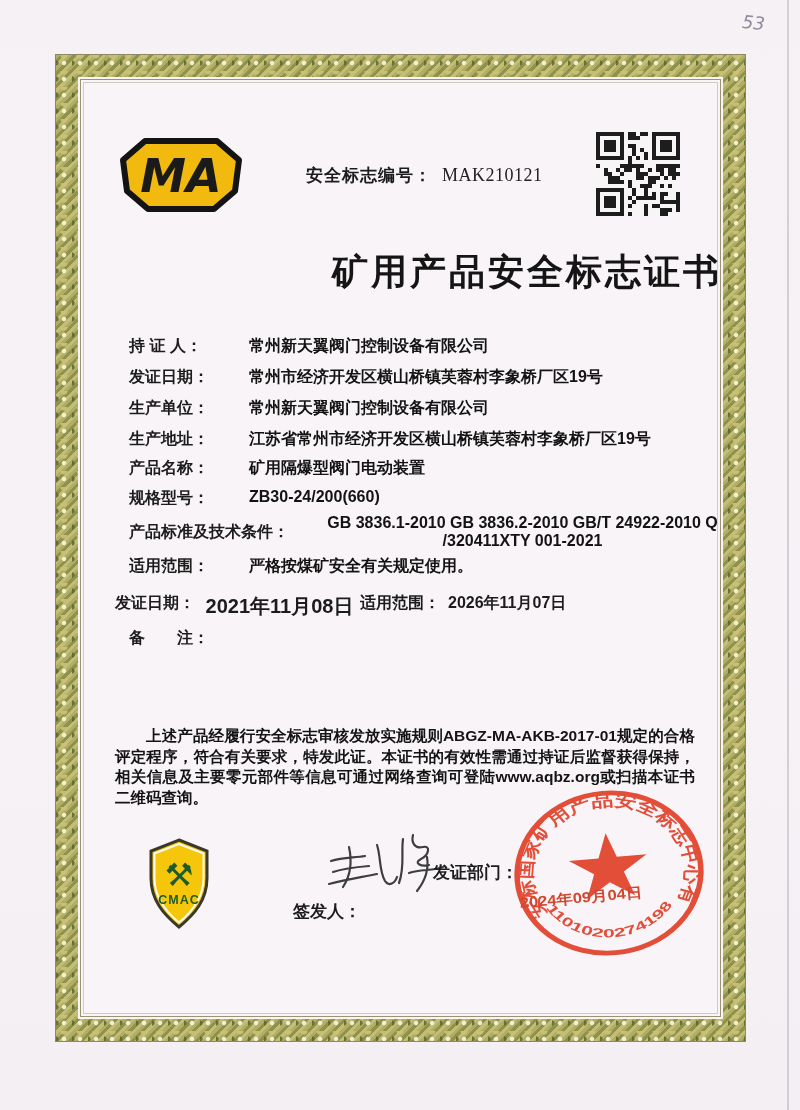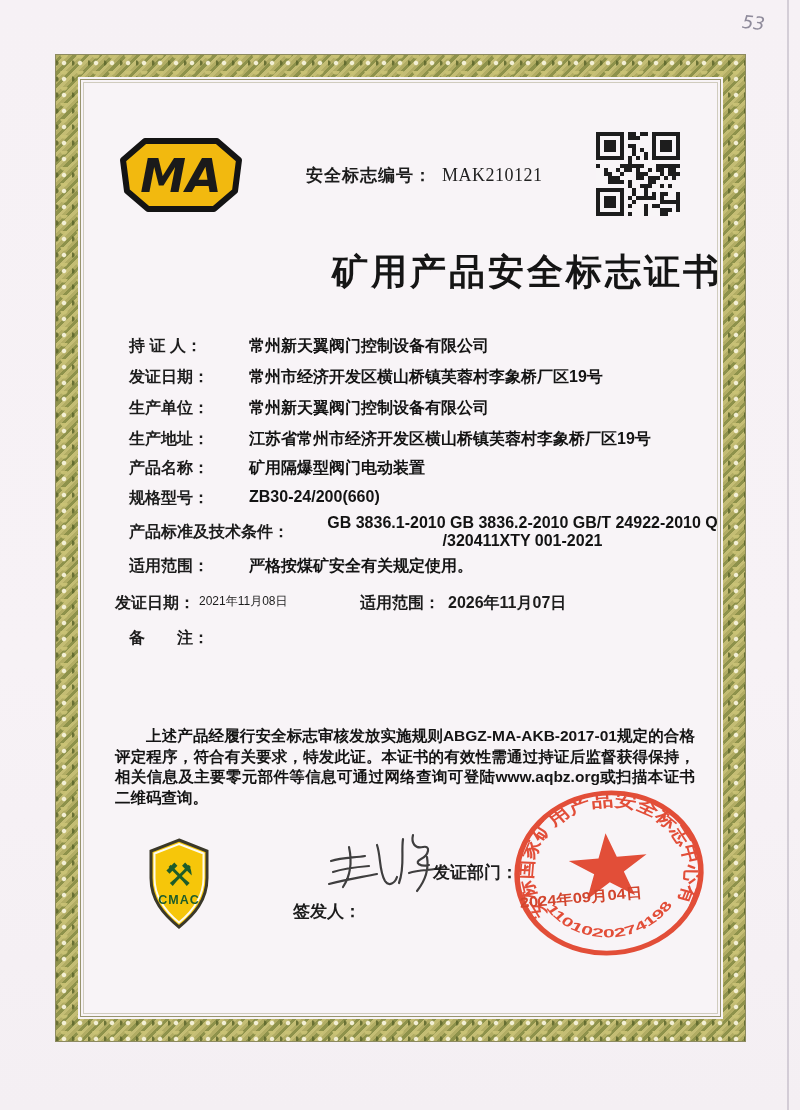--- a/index.html
+++ b/index.html
@@ -48,21 +48,21 @@
     font-size:36px; font-weight:bold; letter-spacing:3px; color:#151515;
   }
   
   .row { position:absolute; left:129px; display:flex; align-items:flex-start; width:590px;gap:36px; }
   .row .label { flex:none; width:84px; font-weight:bold; font-size:16px; white-space:nowrap; }
   .row .value { font-weight:bold; font-size:16px; color:#131313; white-space:pre-line; }
   .row.wide-label .label { width:auto; margin-right:1px; }
   .row.wide-label .value { width:410px;text-align:center; }
   .dates-row { position:absolute; left:115px; top:593px; display:flex; width:600px; }
   .dates-row .label { flex:none; font-weight:bold; font-size:16px; }
-  .dates-row .il { width:84px; } .dates-row .iv { width:161px; font-weight:normal; font-size:12px; }
+  .dates-row .il { width:84px; } .dates-row .iv { width:161px; font-weight:bold; font-size:20px;text-align:center; }
   .dates-row .vl { width:88px; } .dates-row .vv { font-weight:bold; font-size:16px; }
   
   .statement {
     position:absolute; left:115px; top:726px; width:580px;
     font-size:15.5px; font-weight:bold; line-height:20.5px;
     text-indent:2em; text-align:justify; color:#141414;
   }
   
   .cmac { position:absolute; left:147px; top:838px; width:64px; height:92px; }
   .signer-label { position:absolute; left:293px; top:858px; font-weight:bold; font-size:17px;margin-top:42px; }

